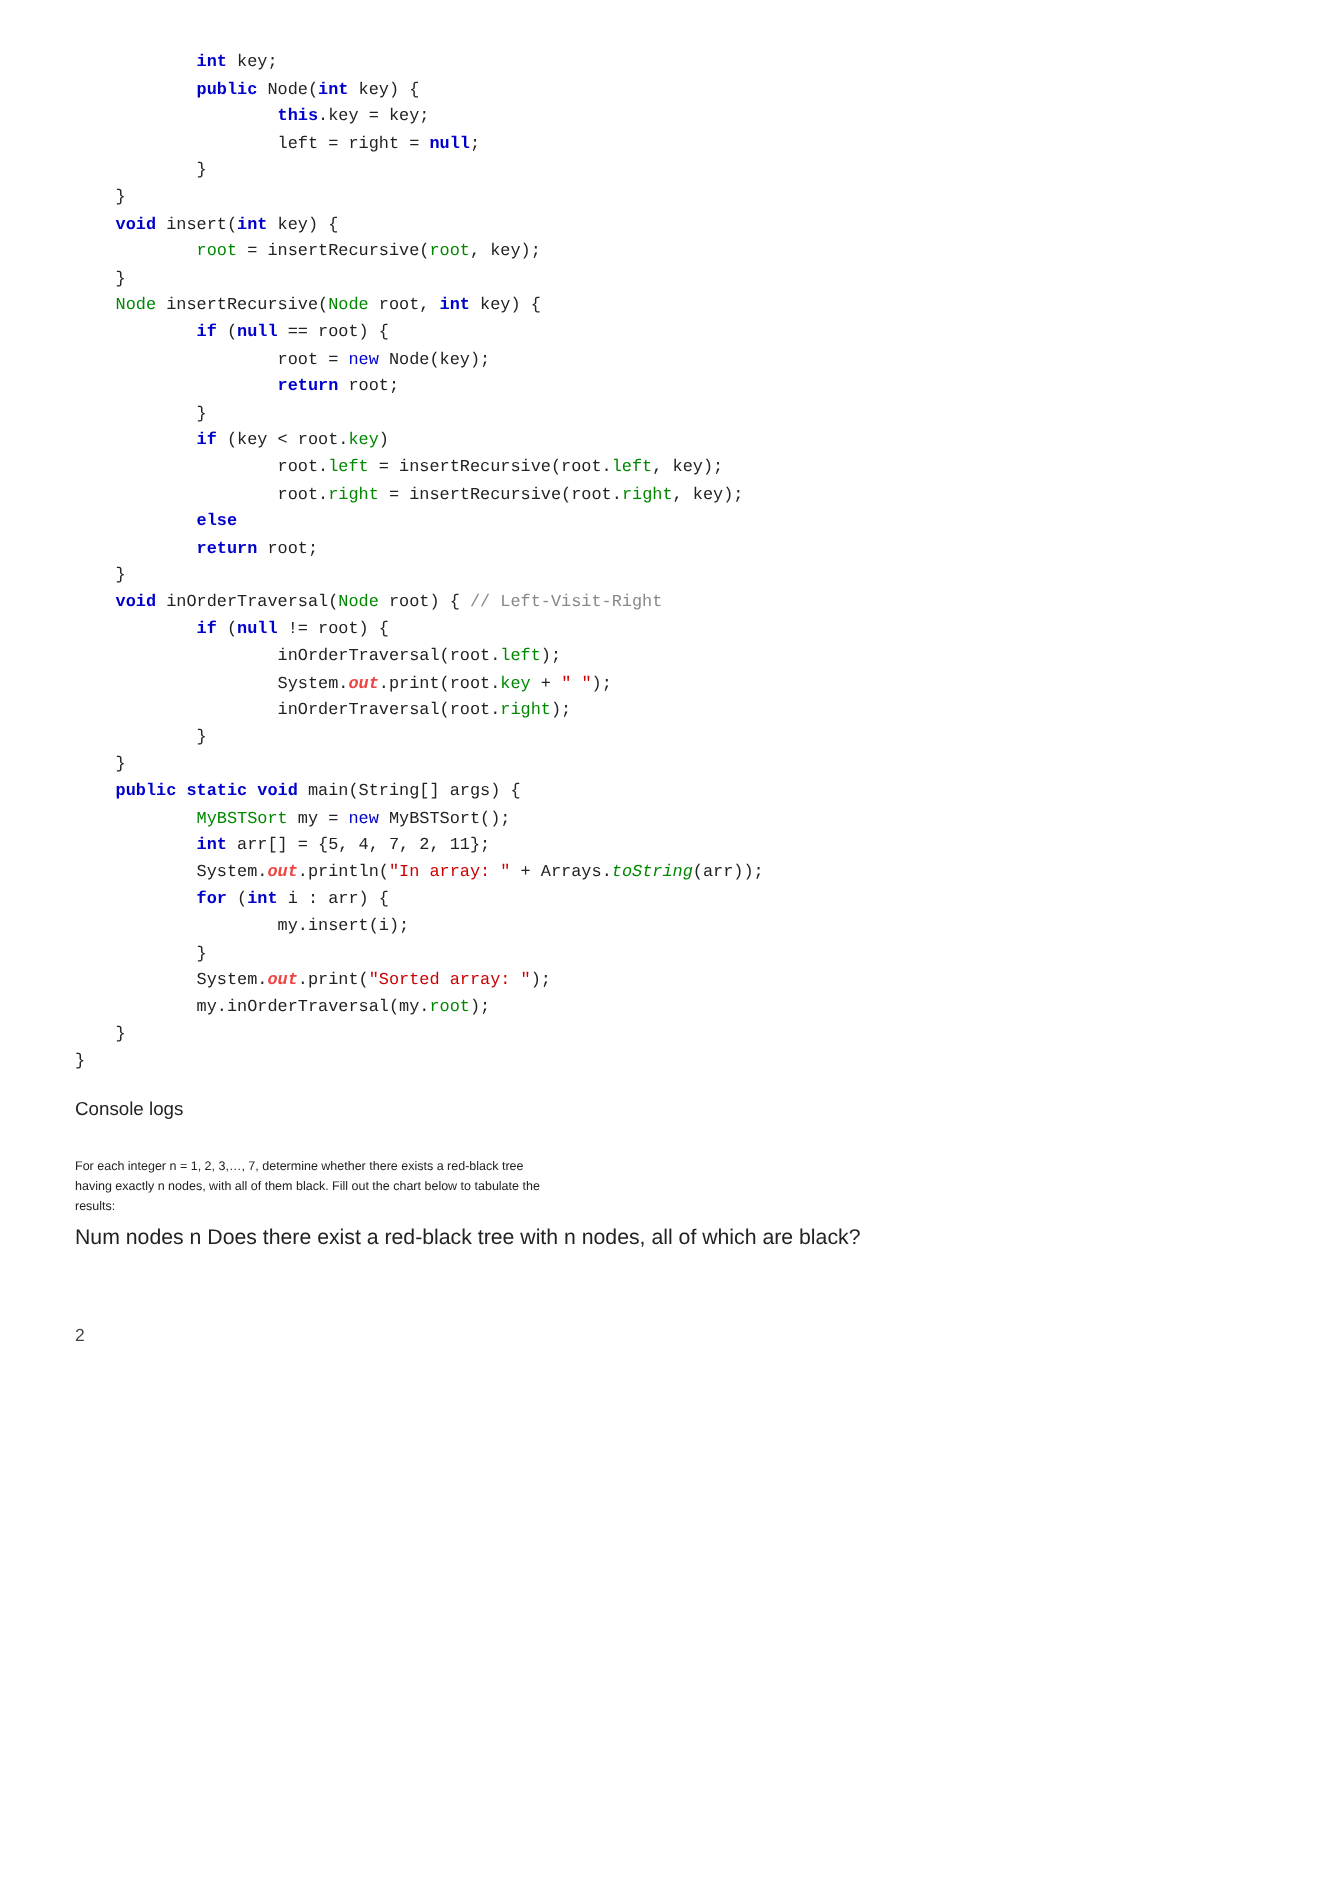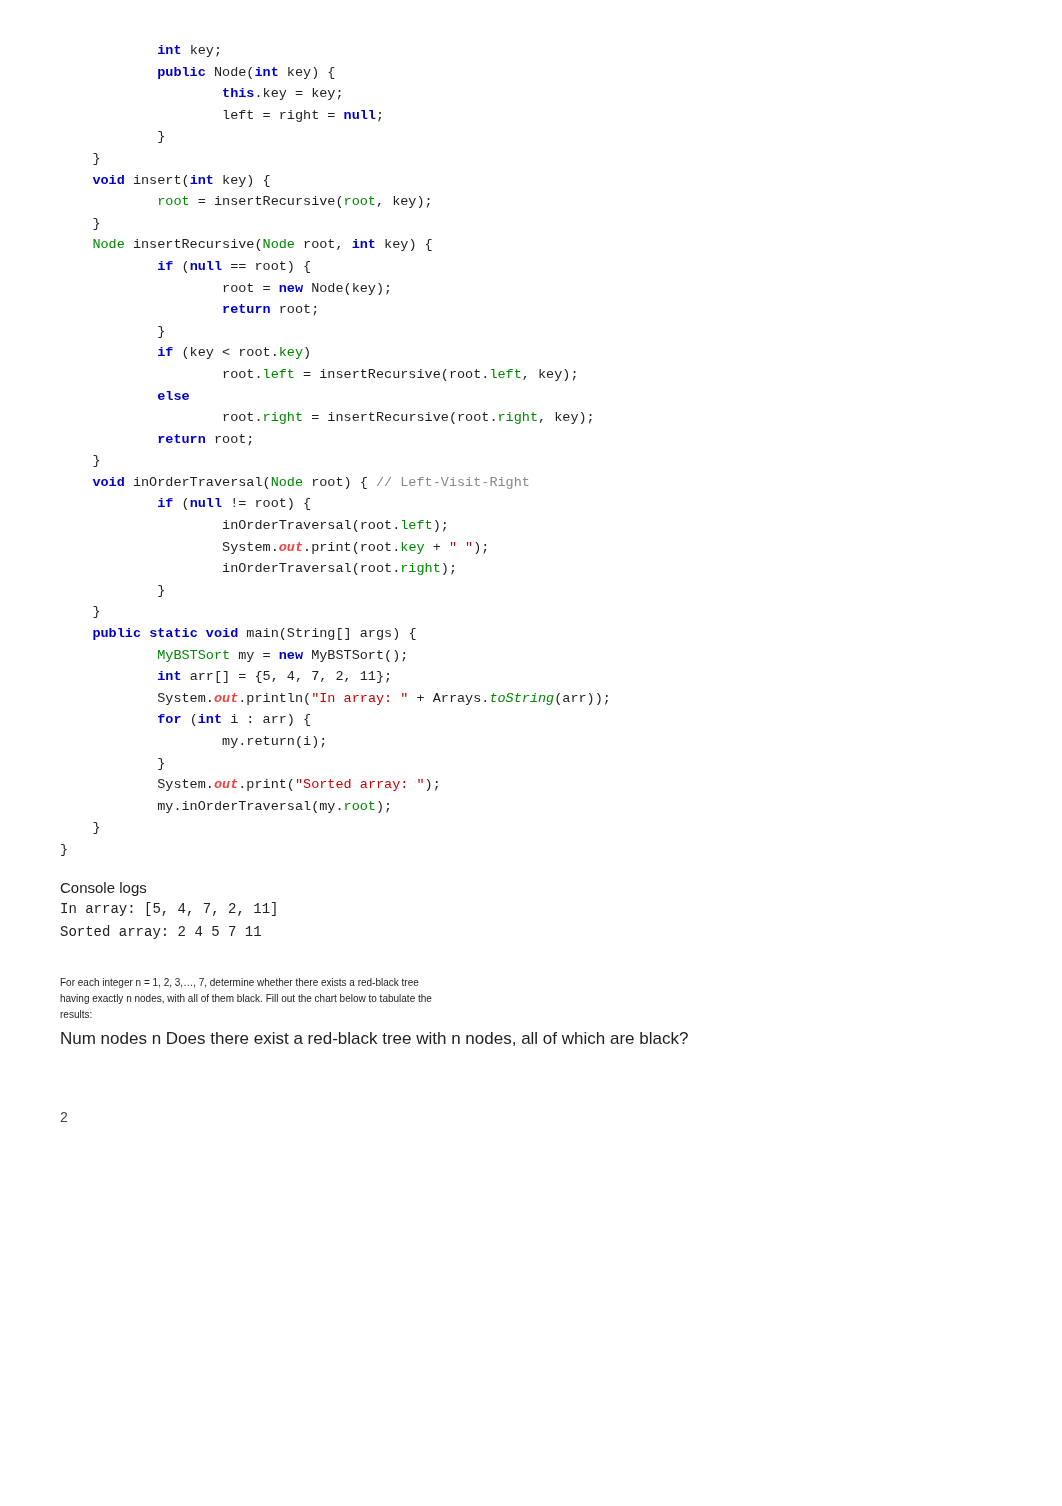--- a/index.html
+++ b/index.html
@@ -19,21 +19,21 @@
       margin-bottom: 8px;
     }
     .code-line {
       display: block;
       white-space: pre;
     }
     .kw { color: #0000cc; font-weight: bold; }
     .node-type { color: #008800; }
     .this-kw { color: #0000cc; font-weight: bold; }
     .null-kw { color: #0000cc; font-weight: bold; }
-    .new-kw { color: #0000cc; font-weight: bold; margin-top: 12px; }
+    .new-kw { color: #0000cc; font-weight: normal; margin-top: 12px; }
     .field { color: #008800; }
     .out-field { color: #ef4444; font-style: italic; font-weight: bold; }
     .string-val { color: #cc0000; }
     .comment { color: #888888; }
     .tostring-method { color: #008800; font-style: italic; }
     .console-section {
       margin-top: 18px;
       margin-bottom: 24px;
     }
     .console-label {
@@ -90,52 +90,48 @@
       <span class="code-line">            <span class="field">root</span> = insertRecursive(<span class="field">root</span>, key);</span>
       <span class="code-line">    }</span>
       <span class="code-line"></span>
       <span class="code-line">    <span class="node-type">Node</span> insertRecursive(<span class="node-type">Node</span> root, <span class="kw">int</span> key) {</span>
       <span class="code-line">            <span class="kw">if</span> (<span class="null-kw">null</span> == root) {</span>
       <span class="code-line">                    root = <span class="new-kw">new</span> Node(key);</span>
       <span class="code-line">                    <span class="kw">return</span> root;</span>
       <span class="code-line">            }</span>
       <span class="code-line">            <span class="kw">if</span> (key &lt; root.<span class="field">key</span>)</span>
       <span class="code-line">                    root.<span class="field">left</span> = insertRecursive(root.<span class="field">left</span>, key);</span>
+      <span class="code-line">                    root.<span class="field">right</span> = insertRecursive(root.<span class="field">right</span>, key);</span>
       <span class="code-line">            <span class="kw">else</span></span>
-      <span class="code-line">                    root.<span class="field">right</span> = insertRecursive(root.<span class="field">right</span>, key);</span>
       <span class="code-line">            <span class="kw">return</span> root;</span>
       <span class="code-line">    }</span>
       <span class="code-line"></span>
       <span class="code-line">    <span class="kw">void</span> inOrderTraversal(<span class="node-type">Node</span> root) { <span class="comment">// Left-Visit-Right</span></span>
       <span class="code-line">            <span class="kw">if</span> (<span class="null-kw">null</span> != root) {</span>
       <span class="code-line">                    inOrderTraversal(root.<span class="field">left</span>);</span>
       <span class="code-line">                    System.<span class="out-field">out</span>.print(root.<span class="field">key</span> + <span class="string-val">" "</span>);</span>
       <span class="code-line">                    inOrderTraversal(root.<span class="field">right</span>);</span>
       <span class="code-line">            }</span>
       <span class="code-line">    }</span>
       <span class="code-line"></span>
       <span class="code-line">    <span class="kw">public</span> <span class="kw">static</span> <span class="kw">void</span> main(String[] args) {</span>
       <span class="code-line">            <span class="node-type">MyBSTSort</span> my = <span class="new-kw">new</span> MyBSTSort();</span>
       <span class="code-line">            <span class="kw">int</span> arr[] = {5, 4, 7, 2, 11};</span>
       <span class="code-line">            System.<span class="out-field">out</span>.println(<span class="string-val">"In array: "</span> + Arrays.<span class="tostring-method">toString</span>(arr));</span>
       <span class="code-line">            <span class="kw">for</span> (<span class="kw">int</span> i : arr) {</span>
-      <span class="code-line">                    my.return(i);</span>
+      <span class="code-line">                    my.insert(i);</span>
       <span class="code-line">            }</span>
       <span class="code-line">            System.<span class="out-field">out</span>.print(<span class="string-val">"Sorted array: "</span>);</span>
       <span class="code-line">            my.inOrderTraversal(my.<span class="field">root</span>);</span>
       <span class="code-line">    }</span>
       <span class="code-line">}</span>
     </div>
 
   <div class="console-section">
     <div class="console-label">Console logs</div>
-    <div class="console-output" id="console-output">
-        <div>In array: [5, 4, 7, 2, 11]</div>
-        <div>Sorted array: 2 4 5 7 11</div>
-      </div>
   </div>
 
   <div class="problem-section">
     <div class="problem-text" id="problem3-desc">For each integer n = 1, 2, 3,…, 7, determine whether there exists a red-black tree<br>having exactly n nodes, with all of them black. Fill out the chart below to tabulate the<br>results:</div>
     <div class="table-header">Num nodes n          Does there exist a red-black tree with n nodes, all of which are black?</div>
   </div>
 
   <div class="page-footer">
     <span>2</span>
   </div>

